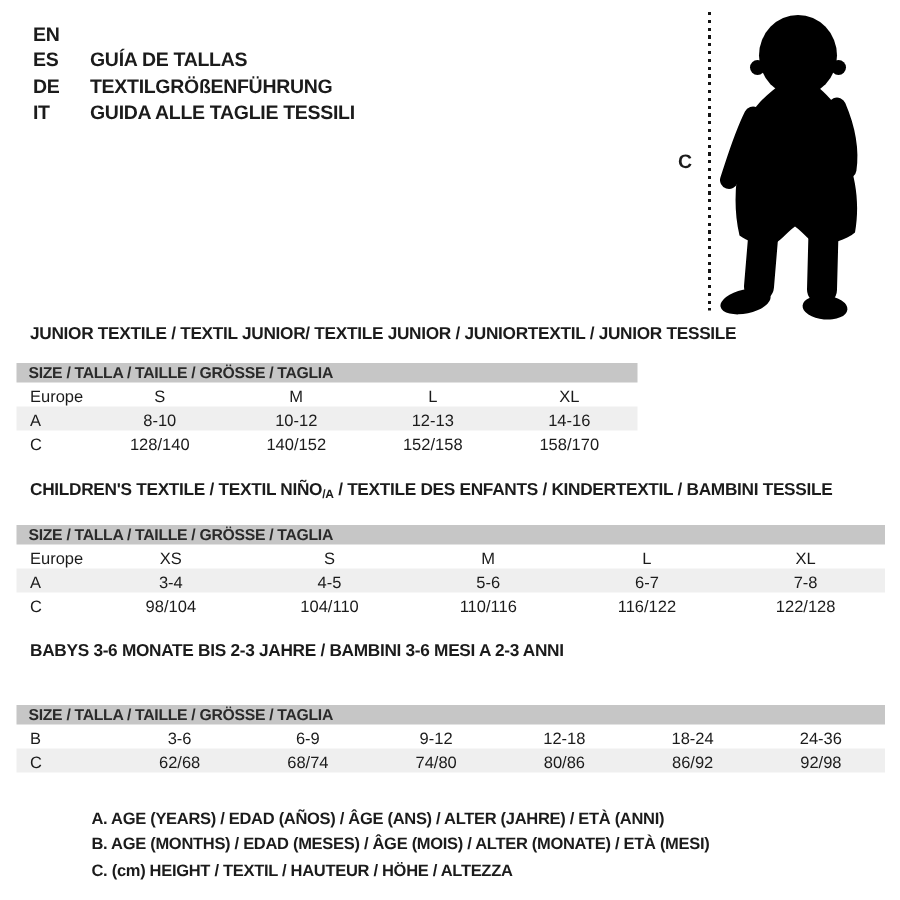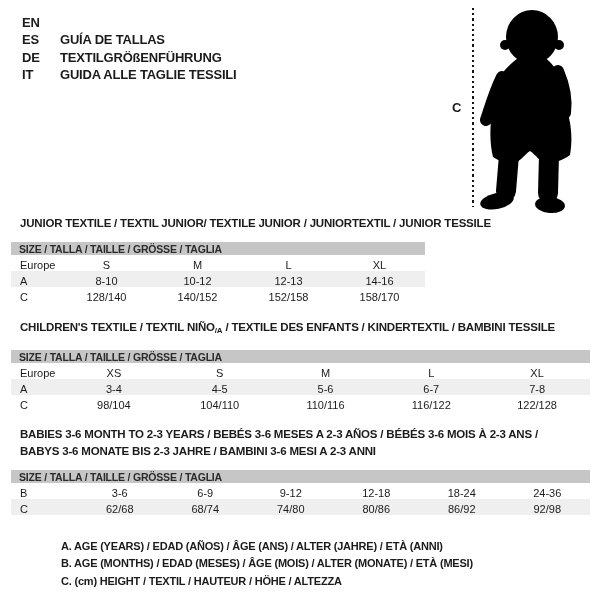--- a/index.html
+++ b/index.html
@@ -137,21 +137,20 @@
       <span class="row-label">C</span>
       <span class="cell">98/104</span>
       <span class="cell">104/110</span>
       <span class="cell">110/116</span>
       <span class="cell">116/122</span>
       <span class="cell">122/128</span>
     </div>
   </div>
 
   <div class="table-title title-2line" style="top:426px;">
-    <div>BABIES 3-6 MONTH TO 2-3 YEARS / BEBÉS 3-6 MESES A 2-3 AÑOS / BÉBÉS 3-6 MOIS À 2-3 ANS /</div>
     <div>BABYS 3-6 MONATE BIS 2-3 JAHRE / BAMBINI 3-6 MESI A 2-3 ANNI</div>
   </div>
   <div class="size-table t3" style="top:470px; width:579px;">
     <div class="size-bar">SIZE / TALLA / TAILLE / GRÖSSE / TAGLIA</div>
     <div class="trow">
       <span class="row-label">B</span>
       <span class="cell">3-6</span>
       <span class="cell">6-9</span>
       <span class="cell">9-12</span>
       <span class="cell">12-18</span>

